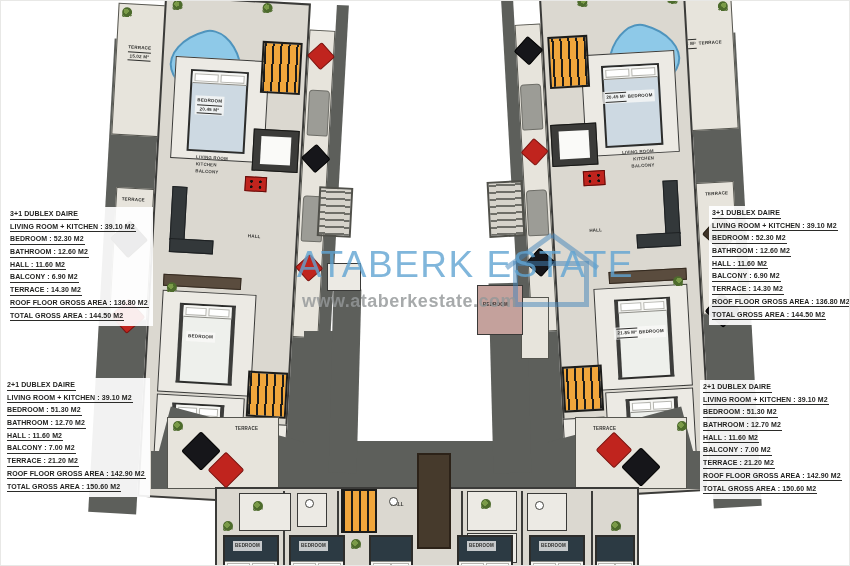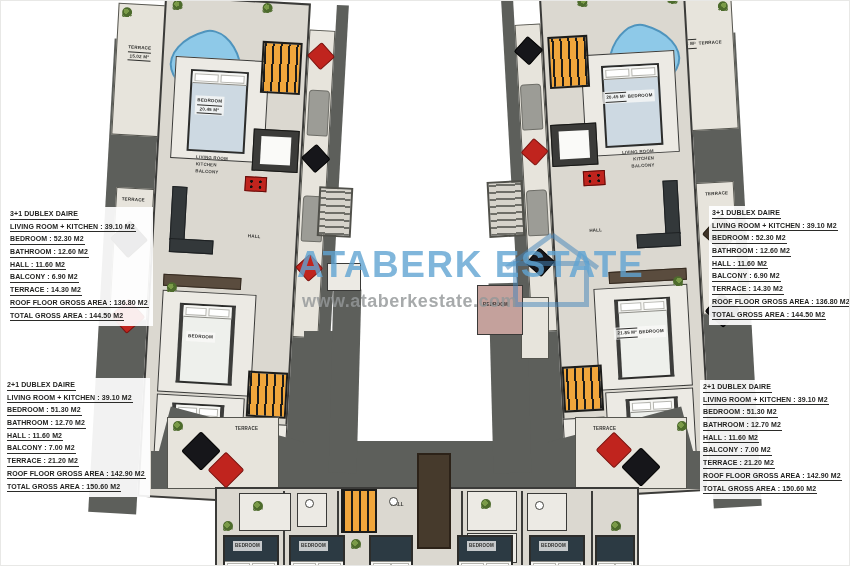--- a/index.html
+++ b/index.html
@@ -56,21 +56,21 @@
   .wing.right{left:500px;transform:scaleX(-1) rotate(3.2deg);transform-origin:50% 8%;}
   .wing.right .t{transform:scaleX(-1);display:inline-block;}
   
   .spec{position:absolute;z-index:30;background:rgba(255,255,255,.92);padding:3px 4px 2px 3px;
         font-weight:bold;color:#232321;font-size:7px;letter-spacing:.1px;}
   .spec .line{display:table;white-space:nowrap;border-bottom:1px solid #2b2b29;
               padding:0 1px 1.5px 0;margin-bottom:3.2px;}
   .spec .title{display:table;white-space:nowrap;border-bottom:1px solid #2b2b29;
                padding:0 1px 1.5px 0;margin-bottom:3.2px;}
   
-  .wm-brand{position:absolute;left:296px;top:243px;z-index:40;font-size:37px;font-weight:bold;
+  .wm-brand{position:absolute;left:296px;top:243px;z-index:40;font-size:37px;font-weight:normal;
             letter-spacing:1.5px;color:rgba(96,164,210,.8);white-space:nowrap;text-align:right;}
   .wm-url{position:absolute;left:301px;top:290px;z-index:40;font-size:18px;font-weight:bold;
           letter-spacing:.5px;color:rgba(148,151,153,.82);white-space:nowrap;}
   .wm-house{position:absolute;left:506px;top:234px;width:92px;height:76px;z-index:39;}
   .wm-house .body{position:absolute;left:6px;top:26px;width:76px;height:46px;border:5px solid rgba(66,132,186,.5);box-sizing:border-box;}
   .wm-house .r1,.wm-house .r2{position:absolute;top:14px;width:56px;height:5px;background:rgba(66,132,186,.5);}
   .wm-house .r1{left:-6px;transform:rotate(-36deg);}
   .wm-house .r2{left:40px;transform:rotate(36deg);}
 </style>
 </head>

